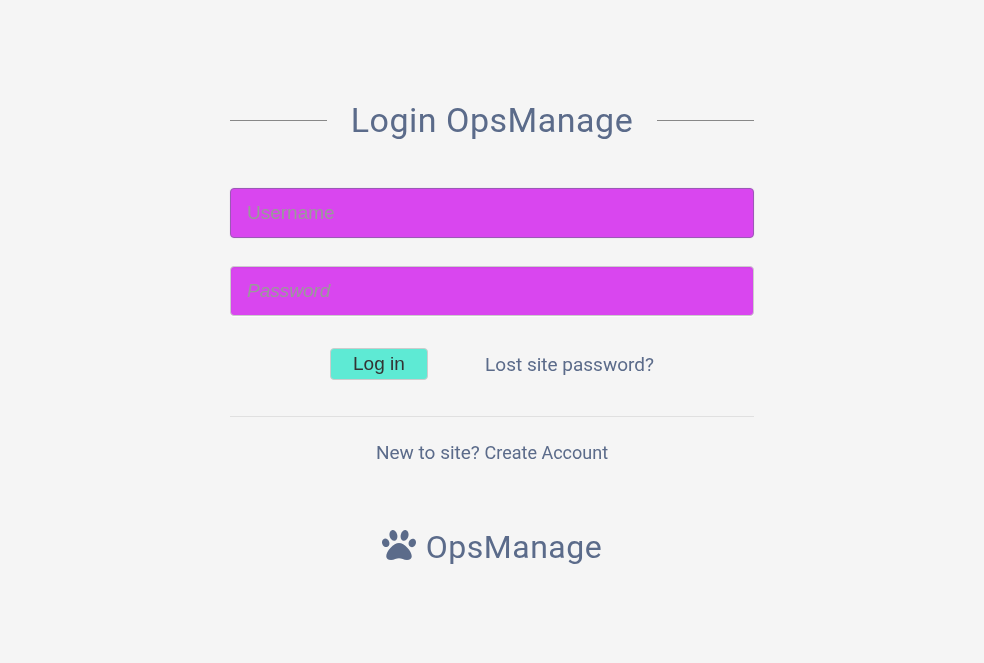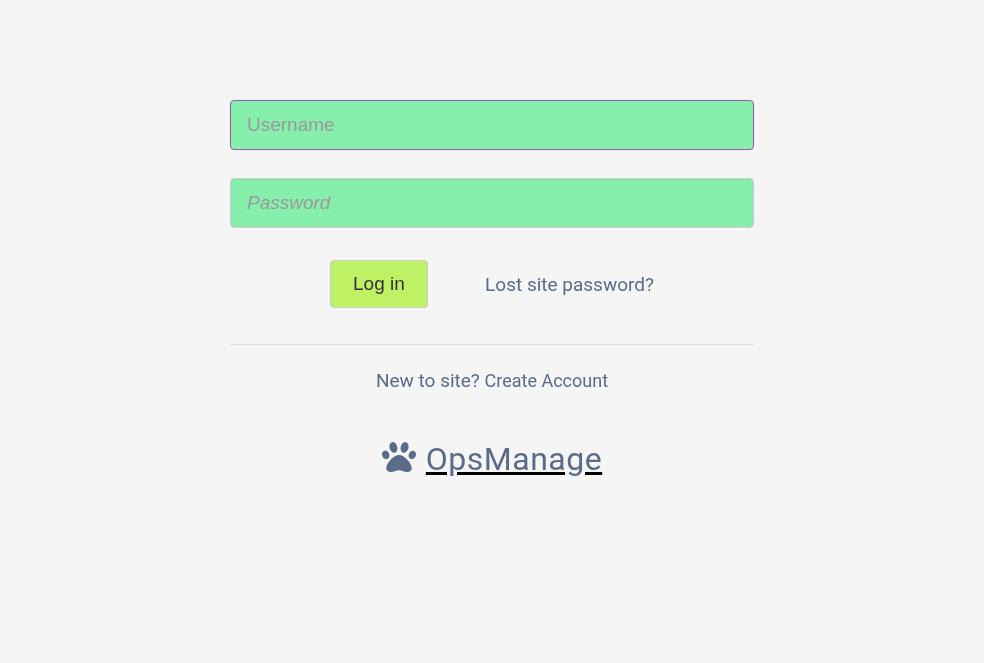--- a/index.html
+++ b/index.html
@@ -37,21 +37,21 @@
       padding: 0 24px;
       letter-spacing: 0.5px;
     }
     .input-field {
       width: 100%;
       height: 50px;
       padding: 0 16px;
       font-size: 19px;
       border: 1px solid #ccc;
       border-radius: 4px;
-      background: #86efac;
+      background: #d946ef;
       color: #333;
       margin-bottom: 28px;
       outline: none;
     }
     .input-field::placeholder {
       color: #9a9a9a;
     }
     .input-field.focused {
       border: 1px solid #9b59b6;
       box-shadow: 0 0 0 1px rgba(155,89,182,0.05);
@@ -61,76 +61,80 @@
       font-style: italic;
     }
     .action-row {
       display: flex;
       align-items: center;
       margin-top: 4px;
       margin-bottom: 36px;
       padding: 0 100px 0 100px;
     }
     .login-btn {
-      padding: 12px 22px;
+      padding: 4px 22px;
       font-size: 19px;
       color: #333;
-      background: #bef264;
+      background: #5eead4;
       border: 1px solid #ccc;
       border-radius: 4px;
       cursor: pointer;
     }
     .lost-link {
       margin-left: auto;
       font-size: 19px;
       color: #5b6b8a;
       text-decoration: none;
       cursor: pointer;
     }
     .divider {
       height: 1px;
       background: #e0e0e0;
       margin-bottom: 24px;
     }
     .signup-row {
       text-align: center;
       font-size: 19px;
       color: #5b6b8a;
-      margin-bottom: 48px;
+      margin-bottom: 64px;
     }
     .signup-link {
       font-size: 18px;
       color: #5b6b8a;
       text-decoration: none;
       cursor: pointer;
     }
     .brand-row {
       display: flex;
       align-items: center;
       justify-content: center;
       gap: 10px;
-      text-decoration: underline;
     }
     .brand-icon svg {
       width: 34px;
       height: 34px;
       fill: #5b6b8a;
     }
     .brand-text {
       font-size: 32px;
       font-weight: 400;
       color: #5b6b8a;
       letter-spacing: 0.5px;
     }
   </style>
 </head>
 <body>
 
 <div class="login-container">
 
+  <div class="title-row">
+    <div class="title-line"></div>
+    <div class="title-text">Login OpsManage</div>
+    <div class="title-line"></div>
+  </div>
 
   <input type="text" class="input-field focused" placeholder="Username" style="">
 
   <input type="password" class="input-field pwd" placeholder="Password" style="">
 
   <div class="action-row">
     <button class="login-btn">Log in</button>
     <a class="lost-link">Lost site password?</a>
   </div>
 

